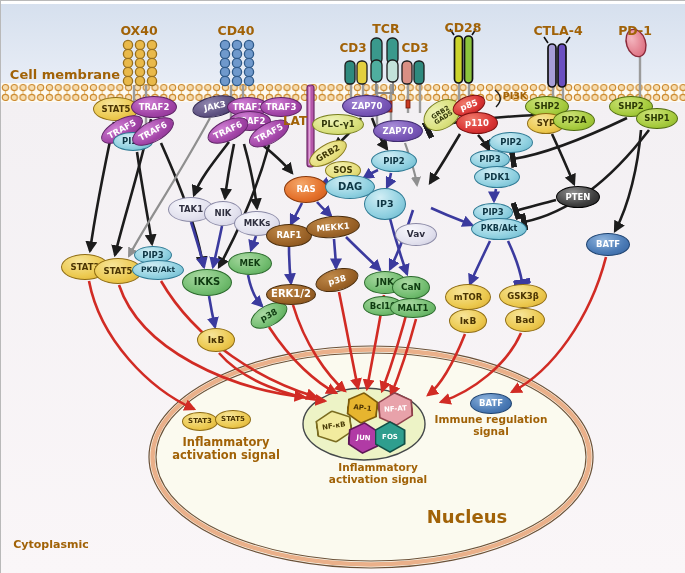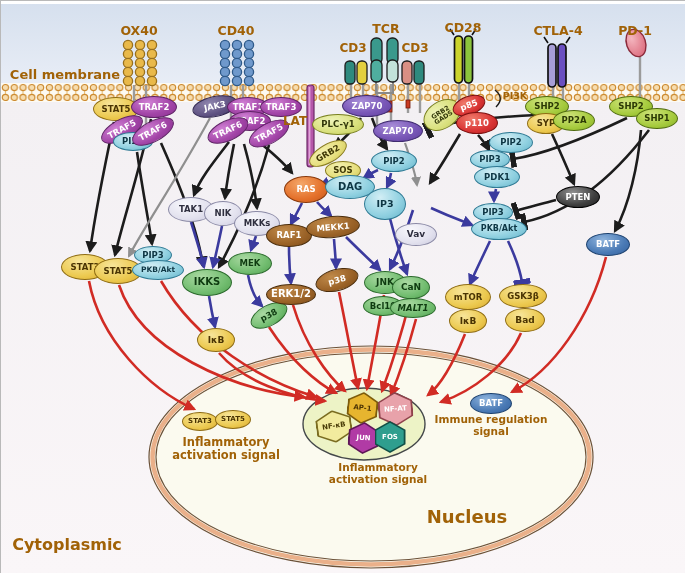--- a/index.html
+++ b/index.html
@@ -298,21 +298,21 @@
       <div class="node green" style="left: 227px; top: 250.5px; width: 44px; height: 23px;">MEK</div>
       <div class="node green" style="left: 181px; top: 267.5px; width: 50px; height: 27px; font-size: 10px;">IKKS</div>
       <div class="node green" style="left: 248px; top: 303.5px; width: 40px; height: 21px; transform: rotate(-28deg);">p38</div>
       <div class="node brown" style="left: 265px; top: 222.5px; width: 46px; height: 23px;">RAF1</div>
       <div class="node brown" style="left: 265px; top: 282.5px; width: 50px; height: 21px; font-size: 10px;">ERK1/2</div>
       <div class="node brown" style="left: 305px; top: 215px; width: 54px; height: 22px; transform: rotate(-5deg);">MEKK1</div>
       <div class="node brown" style="left: 314px; top: 268px; width: 44px; height: 22px; transform: rotate(-15deg);">p38</div>
       <div class="node green" style="left: 363px; top: 269.5px; width: 42px; height: 23px; font-size: 9px;">JNK</div>
       <div class="node green" style="left: 391px; top: 274.5px; width: 38px; height: 23px; font-size: 9px;">CaN</div>
       <div class="node green" style="left: 362px; top: 295px; width: 40px; height: 20px;">Bcl10</div>
-      <div class="node green" style="left: 389px; top: 297px; width: 46px; height: 20px; font-style: italic;">MALT1</div>
+      <div class="node green" style="left: 389px; top: 297px; width: 46px; height: 20px;">MALT1</div>
       <div class="node yellow" style="left: 60px; top: 253px; width: 48px; height: 26px;">STAT3</div>
       <div class="node yellow" style="left: 93px; top: 257px; width: 48px; height: 26px;">STAT5</div>
       <div class="node cyan" style="left: 133px; top: 245px; width: 38px; height: 18px;">PIP3</div>
       <div class="node cyan" style="left: 131px; top: 259px; width: 52px; height: 20px; font-size: 7.5px;">PKB/Akt</div>
       <div class="node yellow" style="left: 196px; top: 327px; width: 38px; height: 24px; font-size: 9px;">IκB</div>
       <div class="node yellow" style="left: 444px; top: 283px; width: 46px; height: 26px;">mTOR</div>
       <div class="node yellow" style="left: 448px; top: 308px; width: 38px; height: 24px; font-size: 9px;">IκB</div>
       <div class="node yellow" style="left: 498px; top: 283px; width: 48px; height: 24px;">GSK3β</div>
       <div class="node yellow" style="left: 504px; top: 307px; width: 40px; height: 24px; font-size: 9px;">Bad</div>
       <div class="node yellow" style="left: 181px; top: 410.5px; width: 36px; height: 19px; font-size: 7px;">STAT3</div>
@@ -327,21 +327,21 @@
       <div class="lbl" style="left: 138px; top: 30px; font-size: 12.5px;">OX40</div>
       <div class="lbl" style="left: 235px; top: 30px; font-size: 12.5px;">CD40</div>
       <div class="lbl" style="left: 385px; top: 28px; font-size: 12.5px;">TCR</div>
       <div class="lbl" style="left: 352px; top: 48px; font-size: 12px;">CD3</div>
       <div class="lbl" style="left: 414px; top: 48px; font-size: 12px;">CD3</div>
       <div class="lbl" style="left: 462px; top: 27px; font-size: 12.5px;">CD28</div>
       <div class="lbl" style="left: 557px; top: 30px; font-size: 12.5px;">CTLA-4</div>
       <div class="lbl" style="left: 634px; top: 30px; font-size: 12.5px;">PD-1</div>
       <div class="lbl" style="left: 294px; top: 121px; font-size: 12px;">LAT</div>
       <div class="lbl" style="left: 514px; top: 95px; font-size: 9.5px;">PI3K</div>
-      <div class="lbl" style="left: 66px; top: 544px; font-size: 16px; text-align: center;">Cytoplasmic</div>
+      <div class="lbl" style="left: 50px; top: 544px; font-size: 11px; text-align: center;">Cytoplasmic</div>
       <div class="lbl" style="left: 466px; top: 516px; font-size: 18px;">Nucleus</div>
       <div class="lbl" style="left: 225px; top: 448px; font-size: 11.5px;">Inflammatory
 activation signal</div>
       <div class="lbl" style="left: 377px; top: 472px; font-size: 10.5px;">Inflammatory
 activation signal</div>
       <div class="lbl" style="left: 490px; top: 424px; font-size: 10.5px;">Immune regulation
 signal</div>
     </div>
 </div>
 

